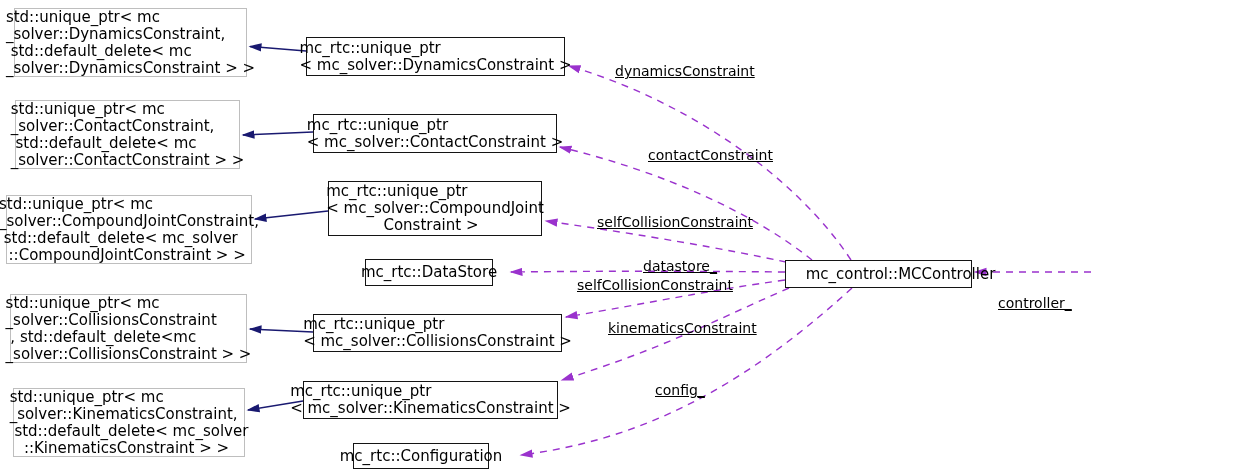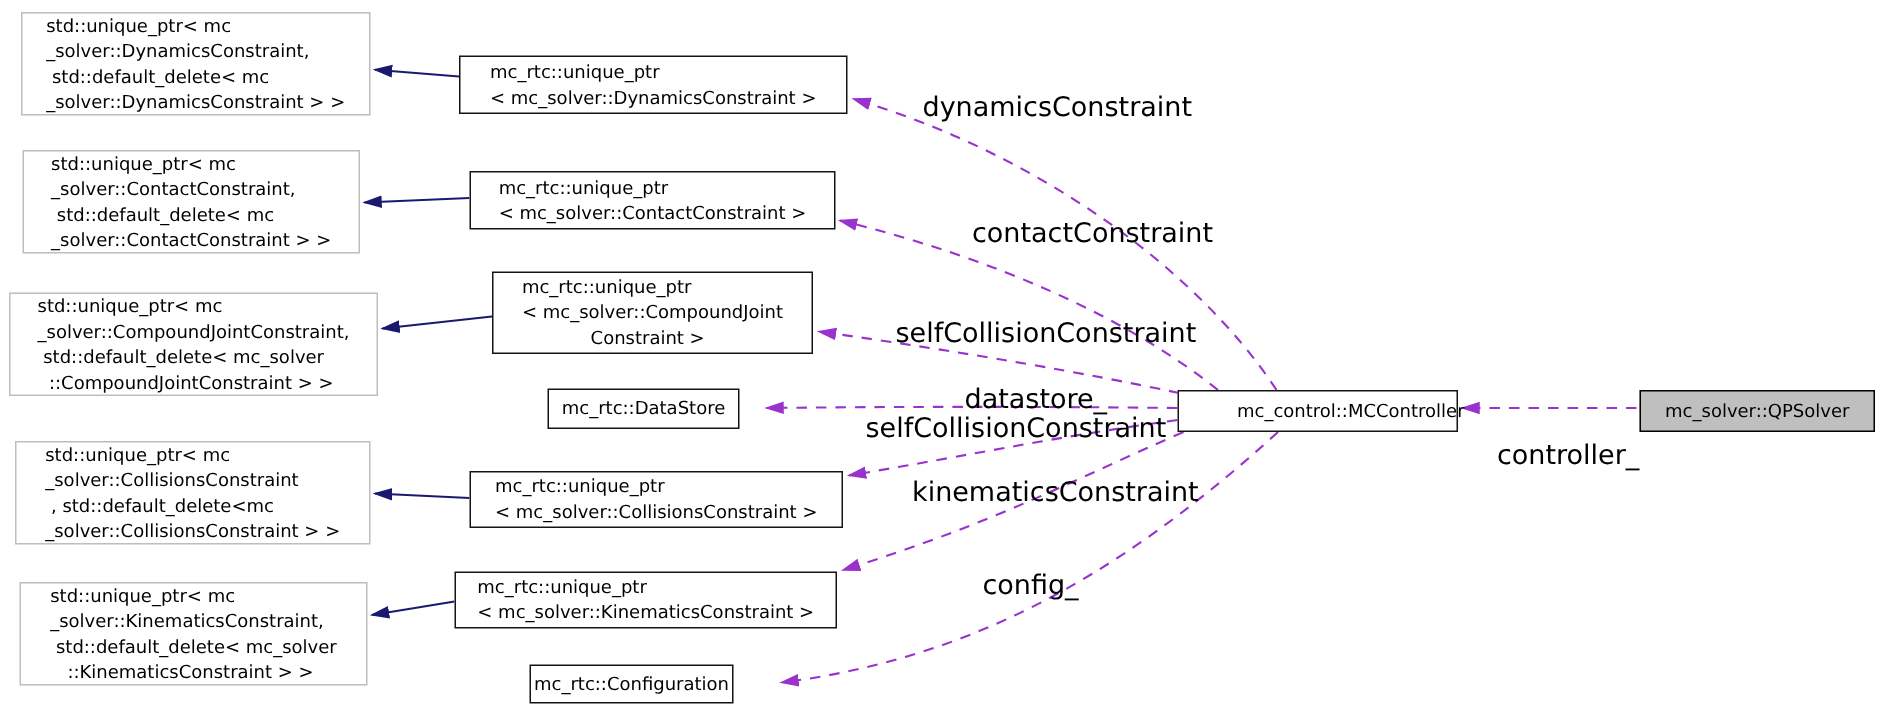--- a/index.html
+++ b/index.html
@@ -25,30 +25,31 @@
   .e-dash{fill:none;stroke:var(--dashed-edge);stroke-width:1.4;stroke-dasharray:7 6;}
   .e-solid{fill:none;stroke:var(--solid-edge);stroke-width:1.4;}
   .f-dash{fill:var(--dashed-edge);stroke:none;}
   .f-solid{fill:var(--solid-edge);stroke:none;}
   .node{
     position:absolute;z-index:2;
     display:flex;align-items:center;justify-content:center;
     background:var(--node-fill);
     border:1.4px solid var(--node-border);
     box-sizing:border-box;
-    font-size:12px;line-height:17px;
+    font-size:15px;line-height:17px;
     cursor:pointer;
   }
   .node .node-label{white-space:pre;text-align:left;}
   .node.tmpl{border:1px solid var(--template-node-border);cursor:default;}
   .node.hl{background:var(--highlight-node-fill);border:1.6px solid #000;cursor:default;}
   .elabel{
     position:absolute;z-index:3;
-    font-size:18px;line-height:15px;white-space:pre;
+    font-size:14px;line-height:15px;white-space:pre;
     color:var(--text);
+    text-decoration:underline;
   }
 </style>
 </head>
 <body>
 
 <div id="stage">
 
   <svg id="edges" viewBox="0 0 1255 475">
     <defs>
       <marker id="ah-solid" markerUnits="userSpaceOnUse" markerWidth="14" markerHeight="12" refX="11.5" refY="6" orient="auto">
@@ -130,23 +131,20 @@
     <span class="node-label">mc_rtc::unique_ptr
 &lt; mc_solver::KinematicsConstraint &gt;</span>
   </div>
   <div class="node" style="left:353px;top:443px;width:136px;height:26px;">
     <span class="node-label">mc_rtc::Configuration</span>
   </div>
 
   <div class="node" style="left:785px;top:260px;width:187px;height:28px;padding-left:44px;">
     <span class="node-label">mc_control::MCController</span>
   </div>
-  <div class="node hl" style="left:1093px;top:260px;width:157px;height:28px;">
-    <span class="node-label">mc_solver::QPSolver</span>
-  </div>
 
   <div class="elabel" style="left:615px;top:64px;">dynamicsConstraint</div>
   <div class="elabel" style="left:628px;top:148px;margin-left:20px;">contactConstraint</div>
   <div class="elabel" style="left:597px;top:215px;">selfCollisionConstraint</div>
   <div class="elabel" style="left:643px;top:259px;">datastore_</div>
   <div class="elabel" style="left:577px;top:278px;">selfCollisionConstraint</div>
   <div class="elabel" style="left:608px;top:321px;">kinematicsConstraint</div>
   <div class="elabel" style="left:655px;top:383px;">config_</div>
   <div class="elabel" style="left:998px;top:256px;margin-top:40px;">controller_</div>
 

